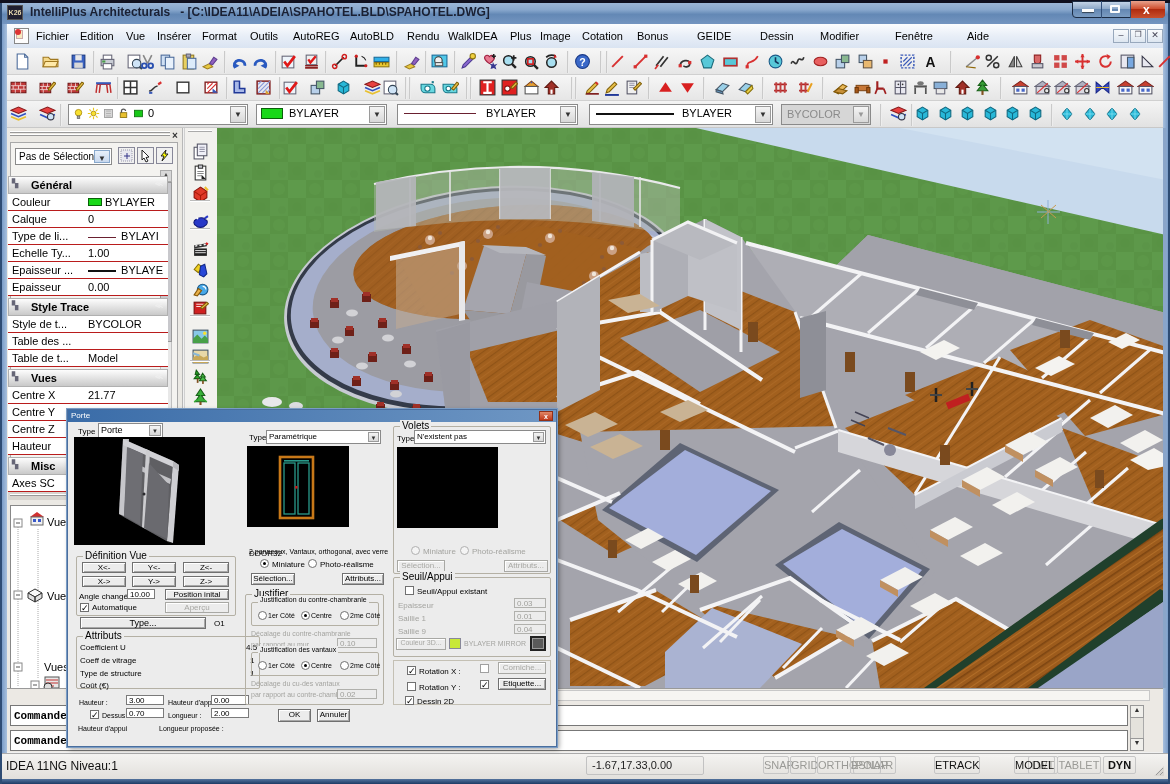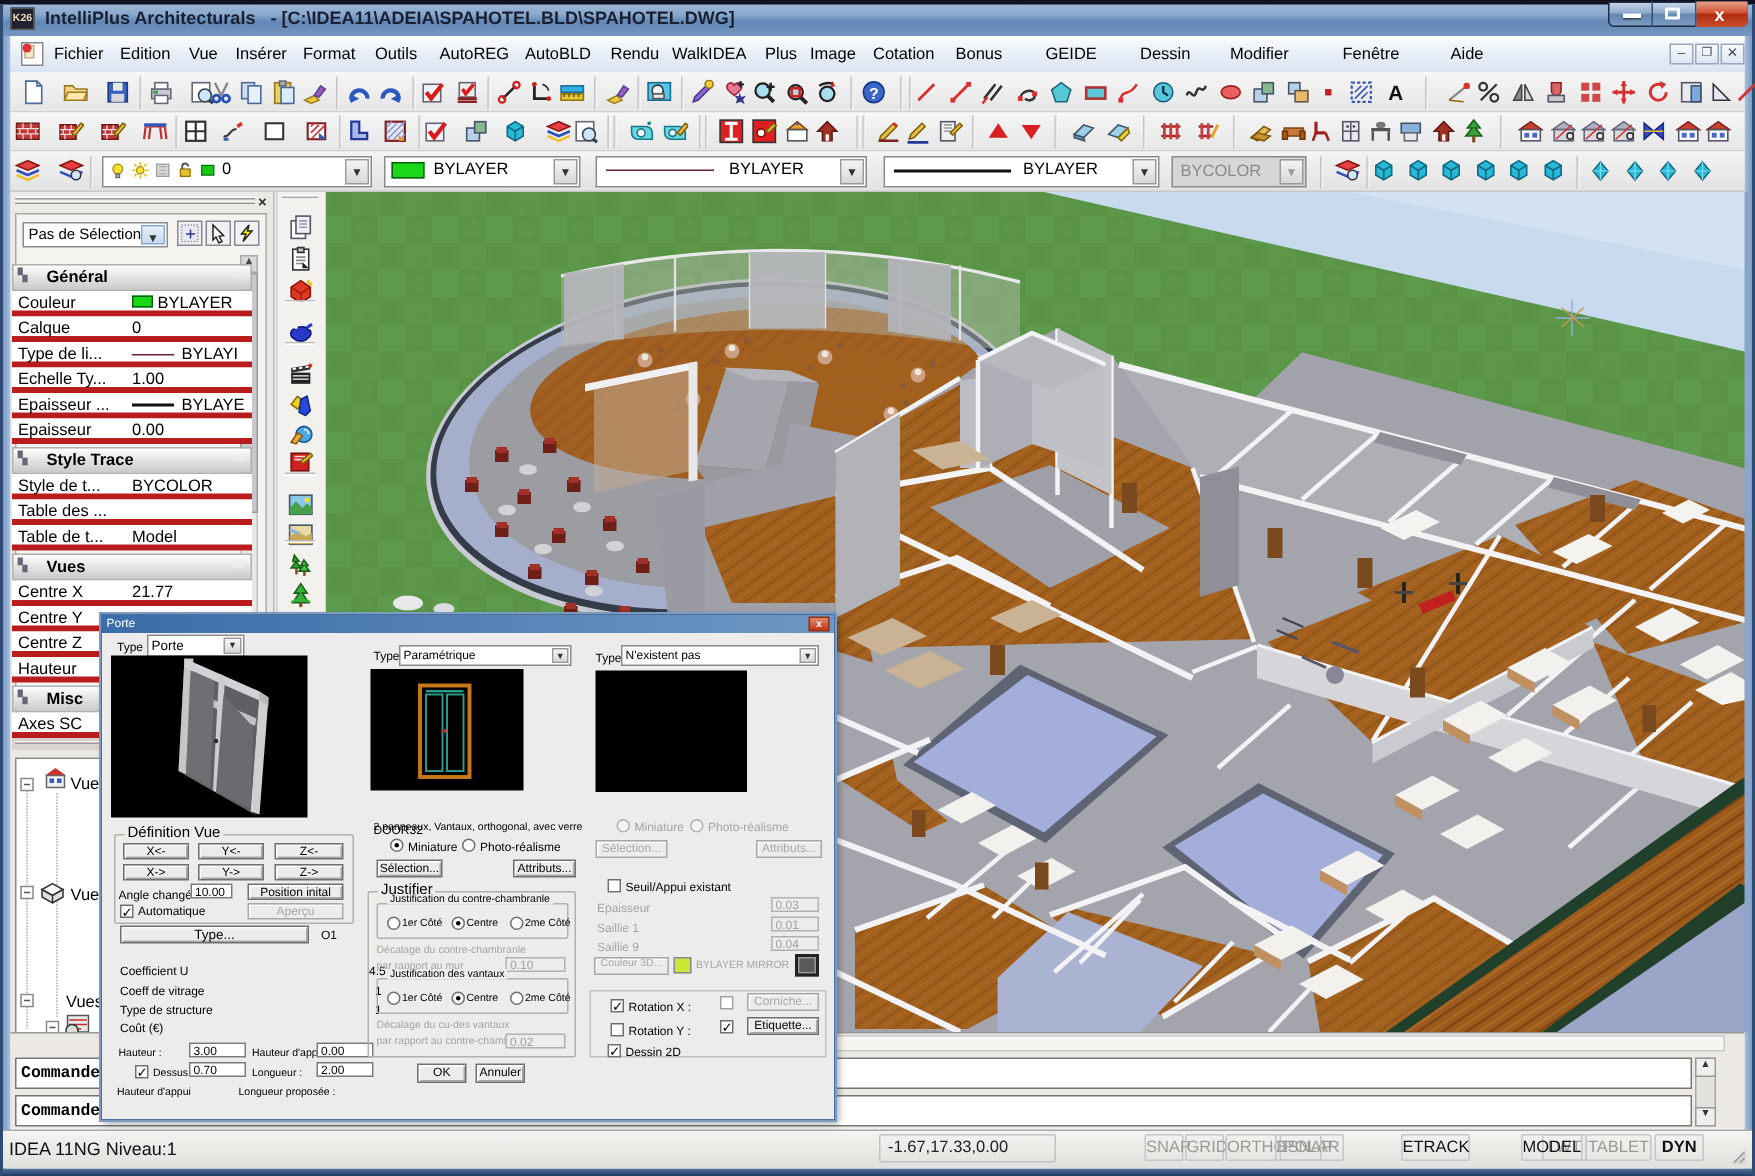--- a/index.html
+++ b/index.html
@@ -14,21 +14,21 @@
 .fldg{position:absolute;background:#ececec;border:1px solid #b0b0ac;font-size:9px;color:#a0a09c;padding-left:2px}
 .btn{position:absolute;background:#ececec;border:1px solid #707070;box-shadow:inset 1px 1px 0 #fff, inset -1px -1px 0 #a8a8a8;font-size:10px;text-align:center;color:#000}
 .btng{position:absolute;background:#ececec;border:1px solid #a8a8a4;box-shadow:inset 1px 1px 0 #fff;font-size:10px;text-align:center;color:#a8a8a4}
 .ck{position:absolute;width:9px;height:9px;background:#fff;border:1px solid #707070;font-size:9px;line-height:8px;text-align:center;color:#000}
 .ckg{position:absolute;width:9px;height:9px;background:#fff;border:1px solid #a0a0a0}
 .rad{position:absolute;width:9px;height:9px;border-radius:50%;background:#fff;border:1px solid #707070}
 .rad.on:after{content:"";position:absolute;left:2px;top:2px;width:3px;height:3px;border-radius:50%;background:#000}
 .radg{position:absolute;width:9px;height:9px;border-radius:50%;background:#f4f4f4;border:1px solid #b0b0b0}
 .lbl{position:absolute;font-size:8px;color:#000;white-space:nowrap}
 .lblg{position:absolute;font-size:9px;color:#a4a4a0;white-space:nowrap}
-.prow{position:absolute;left:8px;width:160px;height:17px;border-bottom:4px solid #b91c1c;background:#fff;font-size:11px}
+.prow{position:absolute;left:8px;width:160px;height:17px;border-bottom:1px solid #b91c1c;background:#fff;font-size:11px}
 .prow .k{position:absolute;left:4px;top:2px;color:#000}
 .prow .v{position:absolute;left:80px;top:2px}
 .phead{position:absolute;left:8px;width:160px;height:18px;background:linear-gradient(#fdfdfd,#c9c9c9);border:1px solid #b0b0b0;font-size:11px;font-weight:bold}
 .statbtn{position:absolute;top:3px;height:18px;border:1px solid #c6c6c6;border-radius:2px;font-size:11px;text-align:center;padding-top:2px}
 </style></head><body>
 
 <div class="abs" style="left:0;top:0;width:1170px;height:24px;background:linear-gradient(#a3bcdb 0%,#8aa9ce 40%,#6388b5 60%,#7495c0 100%)"></div>
 <div class="abs" style="left:0;top:0;width:1170px;height:3px;background:#10101f"></div>
 <div class="abs" style="left:0;top:3px;width:2px;height:781px;background:#2e4c74"></div>
 <div class="abs" style="left:1168px;top:3px;width:2px;height:781px;background:#2e4c74"></div>
@@ -1493,20 +1493,23 @@
  <div class="btn" style="left:64px;top:166px;width:44px;height:11px;font-size:8px">Y-&gt;</div>
  <div class="btn" style="left:115px;top:166px;width:46px;height:11px;font-size:8px">Z-&gt;</div>
  <div class="lbl" style="left:11px;top:182px;font-size:8px">Angle changé :</div>
  <div class="fld" style="left:59px;top:179px;width:28px;height:10px;font-size:8px">10.00</div>
  <div class="btn" style="left:97px;top:179px;width:64px;height:11px;font-size:8px">Position inital</div>
  <div class="ck" style="left:12px;top:193px">✓</div>
  <div class="lbl" style="left:24px;top:193px;font-size:8px">Automatique</div>
  <div class="btng" style="left:97px;top:192px;width:64px;height:11px;font-size:8px">Aperçu</div>
  <div class="btn" style="left:12px;top:207px;width:126px;height:12px;font-size:9px">Type...</div>
  <div class="lbl" style="left:146px;top:209px;font-size:8px">O1</div>
+ <div class="gb" style="left:8px;top:226px;width:184px;height:53px">
+      <span>Attributs</span>
+    </div>
  <div class="lbl" style="left:12px;top:233px;font-size:8px">Coefficient U</div>
     <div class="lbl" style="left:178px;top:233px;font-size:8px">4.5</div>
  <div class="lbl" style="left:12px;top:246px;font-size:8px">Coeff de vitrage</div>
     <div class="lbl" style="left:182px;top:246px;font-size:8px">1</div>
  <div class="lbl" style="left:12px;top:259px;font-size:8px">Type de structure</div>
     <div class="lbl" style="left:182px;top:259px;font-size:8px">1</div>
  <div class="lbl" style="left:12px;top:271px;font-size:8px">Coût (€)</div>
  <div class="lbl" style="left:11px;top:289px;font-size:7px">Hauteur :</div>
  <div class="fld" style="left:58px;top:285px;width:38px;height:10px;font-size:8px">3.00</div>
  <div class="lbl" style="left:100px;top:289px;font-size:7px">Hauteur d'appui :</div>
@@ -1564,33 +1567,39 @@
  <div class="rad on" style="left:233px;top:251px"></div>
     <div class="lbl" style="left:243px;top:252px;font-size:7px">Centre</div>
  <div class="rad" style="left:272px;top:251px"></div>
     <div class="lbl" style="left:282px;top:252px;font-size:7px">2me Côté</div>
  <div class="lblg" style="left:183px;top:270px;font-size:7px">Décalage du cu-des vantaux</div>
  <div class="lblg" style="left:183px;top:281px;font-size:7px">par rapport au contre-chambranle</div>
  <div class="fldg" style="left:269px;top:279px;width:40px;height:10px;font-size:8px">0.02</div>
  <div class="btn" style="left:210px;top:299px;width:33px;height:13px;font-size:8px">OK</div>
  <div class="btn" style="left:249px;top:299px;width:33px;height:13px;font-size:8px">Annuler</div>
 
+ <div class="gb" style="left:325px;top:16px;width:158px;height:148px">
+      <span>Volets</span>
+    </div>
  <div class="lbl" style="left:329px;top:24px">Type</div>
  <div class="combo" style="left:346px;top:20px;width:132px;height:14px">
       <div class="arr" style="width:11px;font-size:6px;line-height:10px">▼</div>
       <div style="position:absolute;left:2px;top:1px;font-size:8px">N'existent pas</div>
     </div>
  <div class="abs" style="left:329px;top:37px;width:101px;height:81px;background:#000"></div>
  <div class="radg" style="left:343px;top:136px"></div>
     <div class="lblg" style="left:355px;top:137px;font-size:8px">Miniature</div>
  <div class="radg" style="left:392px;top:136px"></div>
     <div class="lblg" style="left:404px;top:137px;font-size:8px">Photo-réalisme</div>
  <div class="btng" style="left:329px;top:150px;width:48px;height:12px;font-size:8px">Sélection...</div>
  <div class="btng" style="left:436px;top:150px;width:44px;height:12px;font-size:8px">Attributs...</div>
 
+ <div class="gb" style="left:325px;top:167px;width:158px;height:80px">
+      <span>Seuil/Appui</span>
+    </div>
  <div class="ck" style="left:337px;top:176px"></div>
     <div class="lbl" style="left:349px;top:177px;font-size:8px">Seuil/Appui existant</div>
  <div class="lblg" style="left:330px;top:191px;font-size:8px">Epaisseur</div>
     <div class="fldg" style="left:446px;top:188px;width:32px;height:10px;font-size:8px">0.03</div>
  <div class="lblg" style="left:330px;top:204px;font-size:8px">Saillie 1</div>
     <div class="fldg" style="left:446px;top:201px;width:32px;height:10px;font-size:8px">0.01</div>
  <div class="lblg" style="left:330px;top:217px;font-size:8px">Saillie 9</div>
     <div class="fldg" style="left:446px;top:214px;width:32px;height:10px;font-size:8px">0.04</div>
  <div class="btng" style="left:328px;top:228px;width:50px;height:12px;font-size:7px;white-space:nowrap;overflow:hidden">Couleur 3D...</div>
  <div class="abs" style="left:381px;top:228px;width:12px;height:11px;background:#c8e838;border:1px solid #889"></div>

